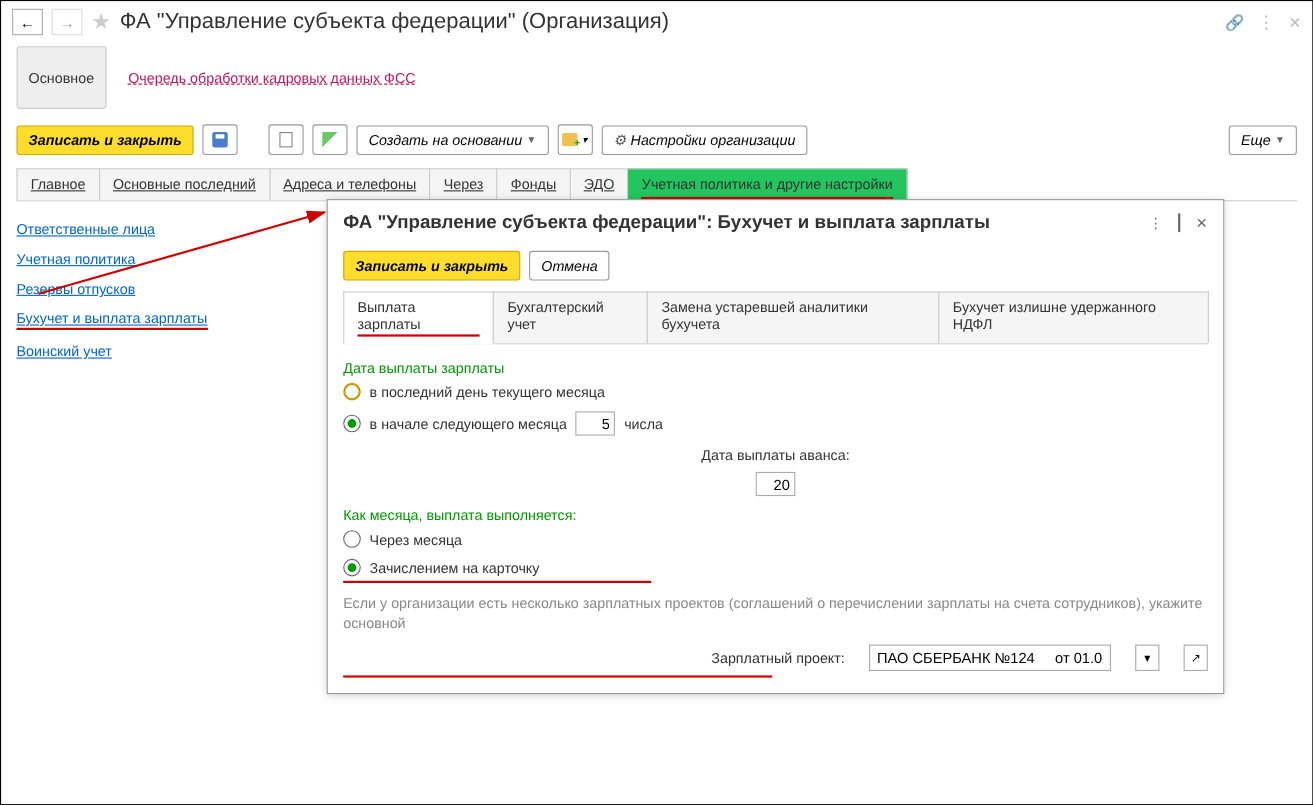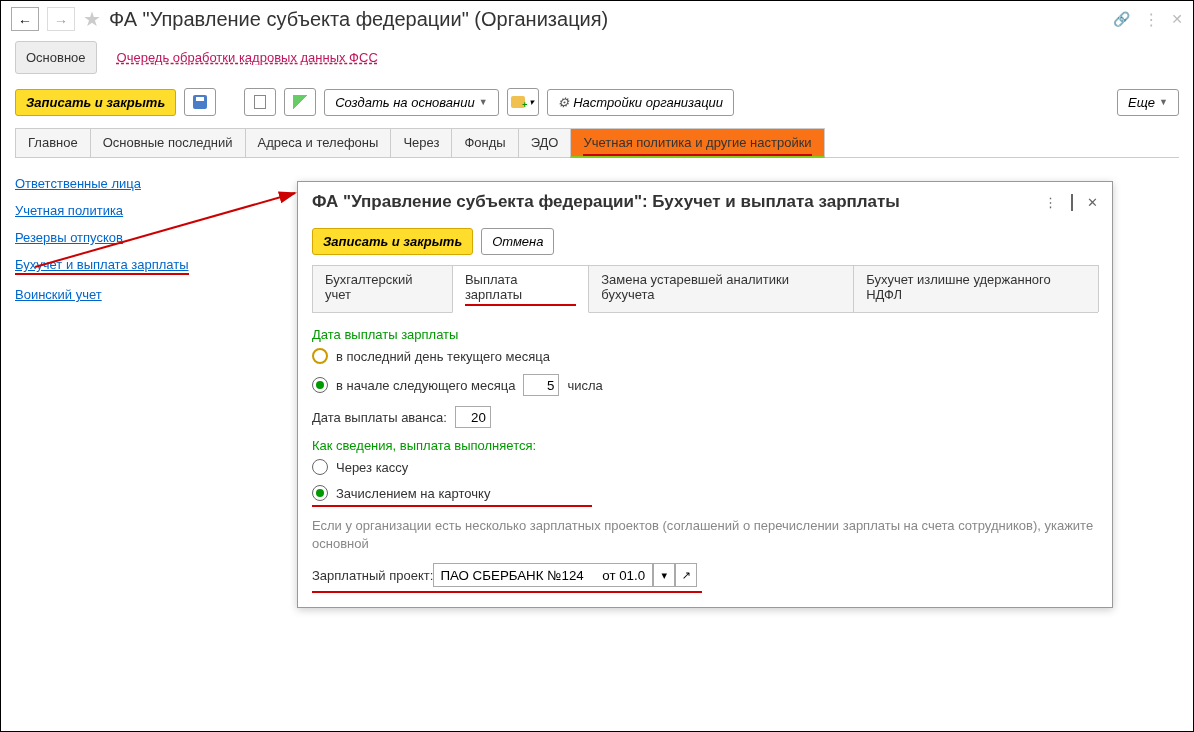--- a/index.html
+++ b/index.html
@@ -8,33 +8,33 @@
 .titlebar { display: flex; align-items: center; padding: 6px 10px; gap: 8px; }
 .nav-btn { width: 28px; height: 24px; border: 1px solid #aaa; background: #fff; cursor: pointer; display: flex; align-items: center; justify-content: center; font-size: 14px; }
 .star-icon { color: #ccc; font-size: 20px; }
 .page-title { font-size: 20px; font-weight: normal; }
 .titlebar-right { margin-left: auto; display: flex; gap: 12px; align-items: center; color: #bbb; }
 .link-icon { font-size: 14px; }
 .vdots { font-size: 16px; }
 .close-x { font-size: 14px; }
 
 .subnav { padding: 4px 14px 10px 14px; display: flex; gap: 20px; align-items: center; }
-.subnav-main { background: #eee; border: 1px solid #ccc; padding: 8px 10px; border-radius: 3px; }
+.subnav-main { background: #eee; border: 1px solid #ccc; padding: 20px 10px; border-radius: 3px; }
 .subnav-link { color: #be185d; text-decoration: underline; text-decoration-style: dashed; }
 
 .toolbar { padding: 4px 14px 12px 14px; display: flex; gap: 8px; align-items: center; }
 .btn { border: 1px solid #999; background: #fff; padding: 5px 10px; cursor: pointer; border-radius: 3px; font-size: 13px; display: flex; align-items: center; gap: 4px; font-style: italic; }
 .btn-primary { background: #ffdd2d; border-color: #d4a800; font-weight: bold; }
 .btn-icon { width: 32px; height: 28px; padding: 0; display: flex; align-items: center; justify-content: center; }
 .toolbar-right { margin-left: auto; }
 .dropdown-arrow { font-size: 9px; color: #666; }
 
 .tabs { display: flex; border-bottom: 1px solid #ccc; margin: 0 14px; }
-.tab { padding: 6px 12px; border: 1px solid #ccc; border-bottom: none; background: #f5f5f5; cursor: pointer; margin-right: -1px; font-size: 13px; }
-.tab.active { background: #f97316; border-bottom: 2px solid #84cc16; margin-bottom: -1px; }
+.tab { padding: 6px 12px; border: 1px solid #ccc; border-bottom: none; background: #f5f5f5; cursor: pointer; margin-right: -1px; font-size: 13px; text-decoration: underline; }
+.tab.active { background: #22c55e; border-bottom: 2px solid #84cc16; margin-bottom: -1px; }
 .tab.active .red-underline { border-bottom: 2px solid #cc0000; padding-bottom: 4px; margin-bottom: -6px; display: inline-block; }
 
 .content-area { display: flex; padding: 14px; gap: 20px; position: relative; }
 .left-links { display: flex; flex-direction: column; gap: 12px; padding-top: 4px; }
 .left-link { color: #0066cc; text-decoration: underline; cursor: pointer; font-size: 13px; }
 .left-link.highlighted { border-bottom: 2px solid #cc0000; padding-bottom: 1px; width: fit-content; }
 
 .dialog { position: absolute; left: 296px; top: 180px; width: 816px; border: 1px solid #999; background: #fff; box-shadow: 0 2px 8px rgba(0,0,0,0.2); }
 .dialog-header { display: flex; align-items: center; padding: 10px 14px; }
 .dialog-title { font-size: 17px; font-weight: bold; }
@@ -43,23 +43,23 @@
 .dialog-tabs { display: flex; border-bottom: 1px solid #ccc; margin: 0 14px; }
 .dialog-tab { padding: 6px 12px; border: 1px solid #ccc; border-bottom: none; background: #f5f5f5; cursor: pointer; margin-right: -1px; font-size: 13px; }
 .dialog-tab.active { background: #fff; border-bottom: 1px solid #fff; margin-bottom: -1px; }
 .dialog-body { padding: 14px; }
 .group-title { color: #009900; font-size: 13px; margin-bottom: 6px; }
 .radio-row { display: flex; align-items: center; gap: 8px; margin-bottom: 10px; }
 .radio { width: 16px; height: 16px; border: 1px solid #666; border-radius: 50%; display: flex; align-items: center; justify-content: center; flex-shrink: 0; }
 .radio.checked::after { content: ''; width: 8px; height: 8px; background: #009900; border-radius: 50%; }
 .radio.highlighted-circle { border: 2px solid #cc9900; }
 .num-input { width: 36px; height: 22px; border: 1px solid #aaa; text-align: right; padding: 0 4px; }
-.field-row { display: flex; align-items: center; gap: 8px; margin-bottom: 10px; }
+.field-row { display: flex; align-items: center; gap: 8px; margin-bottom: 10px; flex-direction: column; }
 .hint-text { color: #888; font-size: 13px; line-height: 1.4; margin-bottom: 10px; }
-.project-row { display: flex; align-items: center; gap: 0; }
+.project-row { display: flex; align-items: center; gap: 22px; justify-content: flex-end; }
 .project-input { border: 1px solid #aaa; padding: 3px 6px; width: 220px; height: 24px; }
 .small-btn { border: 1px solid #aaa; width: 22px; height: 24px; display: flex; align-items: center; justify-content: center; cursor: pointer; background: #fff; font-size: 11px; }
 .red-line { border-bottom: 2px solid #cc0000; margin-top: 2px; }
 
 .arrow-svg { position: absolute; left: 24px; top: 156px; pointer-events: none; }
 
 .save-icn { width: 14px; height: 14px; background: #4a7dc7; border-radius: 2px; position: relative; }
 .save-icn::after { content:''; position:absolute; top:2px; left:3px; width:8px; height:4px; background:#fff; }
 .doc-icn { width: 12px; height: 14px; border: 1px solid #888; background: #fff; }
 .pen-icn { width: 14px; height: 14px; background: linear-gradient(135deg, #6c6 50%, transparent 50%); }
@@ -159,48 +159,48 @@
       <span>⋮</span>
       <span><span class="square-icon"></span></span>
       <span>✕</span>
     </div>
   </div>
   <div class="dialog-toolbar">
     <button class="btn btn-primary">Записать и закрыть</button>
     <button class="btn">Отмена</button>
   </div>
   <div class="dialog-tabs">
-    <div class="dialog-tab">Бухгалтерский учет</div>
     <div class="dialog-tab active">
       <span>Выплата зарплаты</span>
       <div class="red-line"></div>
     </div>
+    <div class="dialog-tab">Бухгалтерский учет</div>
     <div class="dialog-tab">Замена устаревшей аналитики бухучета</div>
     <div class="dialog-tab">Бухучет излишне удержанного НДФЛ</div>
   </div>
   <div class="dialog-body">
     <div class="group-title">Дата выплаты зарплаты</div>
     <div class="radio-row">
       <span class="radio highlighted-circle"></span>
       <span>в последний день текущего месяца</span>
     </div>
     <div class="radio-row">
       <span class="radio checked"></span>
       <span>в начале следующего месяца</span>
       <input class="num-input" value="5" style="">
       <span>числа</span>
     </div>
     <div class="field-row">
       <span>Дата выплаты аванса:</span>
       <input class="num-input" value="20" style="">
     </div>
-    <div class="group-title">Как сведения, выплата выполняется:</div>
+    <div class="group-title">Как месяца, выплата выполняется:</div>
     <div class="radio-row">
       <span class="radio"></span>
-      <span>Через кассу</span>
+      <span>Через месяца</span>
     </div>
     <div class="radio-row">
       <span class="radio checked"></span>
       <span>Зачислением на карточку</span>
     </div>
     <div class="red-line" style="width:280px;margin-top:-6px;margin-bottom:10px"></div>
     <div class="hint-text">Если у организации есть несколько зарплатных проектов (соглашений о перечислении зарплаты на счета сотрудников), укажите основной</div>
     <div class="project-row">
       <span>Зарплатный проект:</span>
       <input class="project-input" value="ПАО СБЕРБАНК №124     от 01.01" style="">

